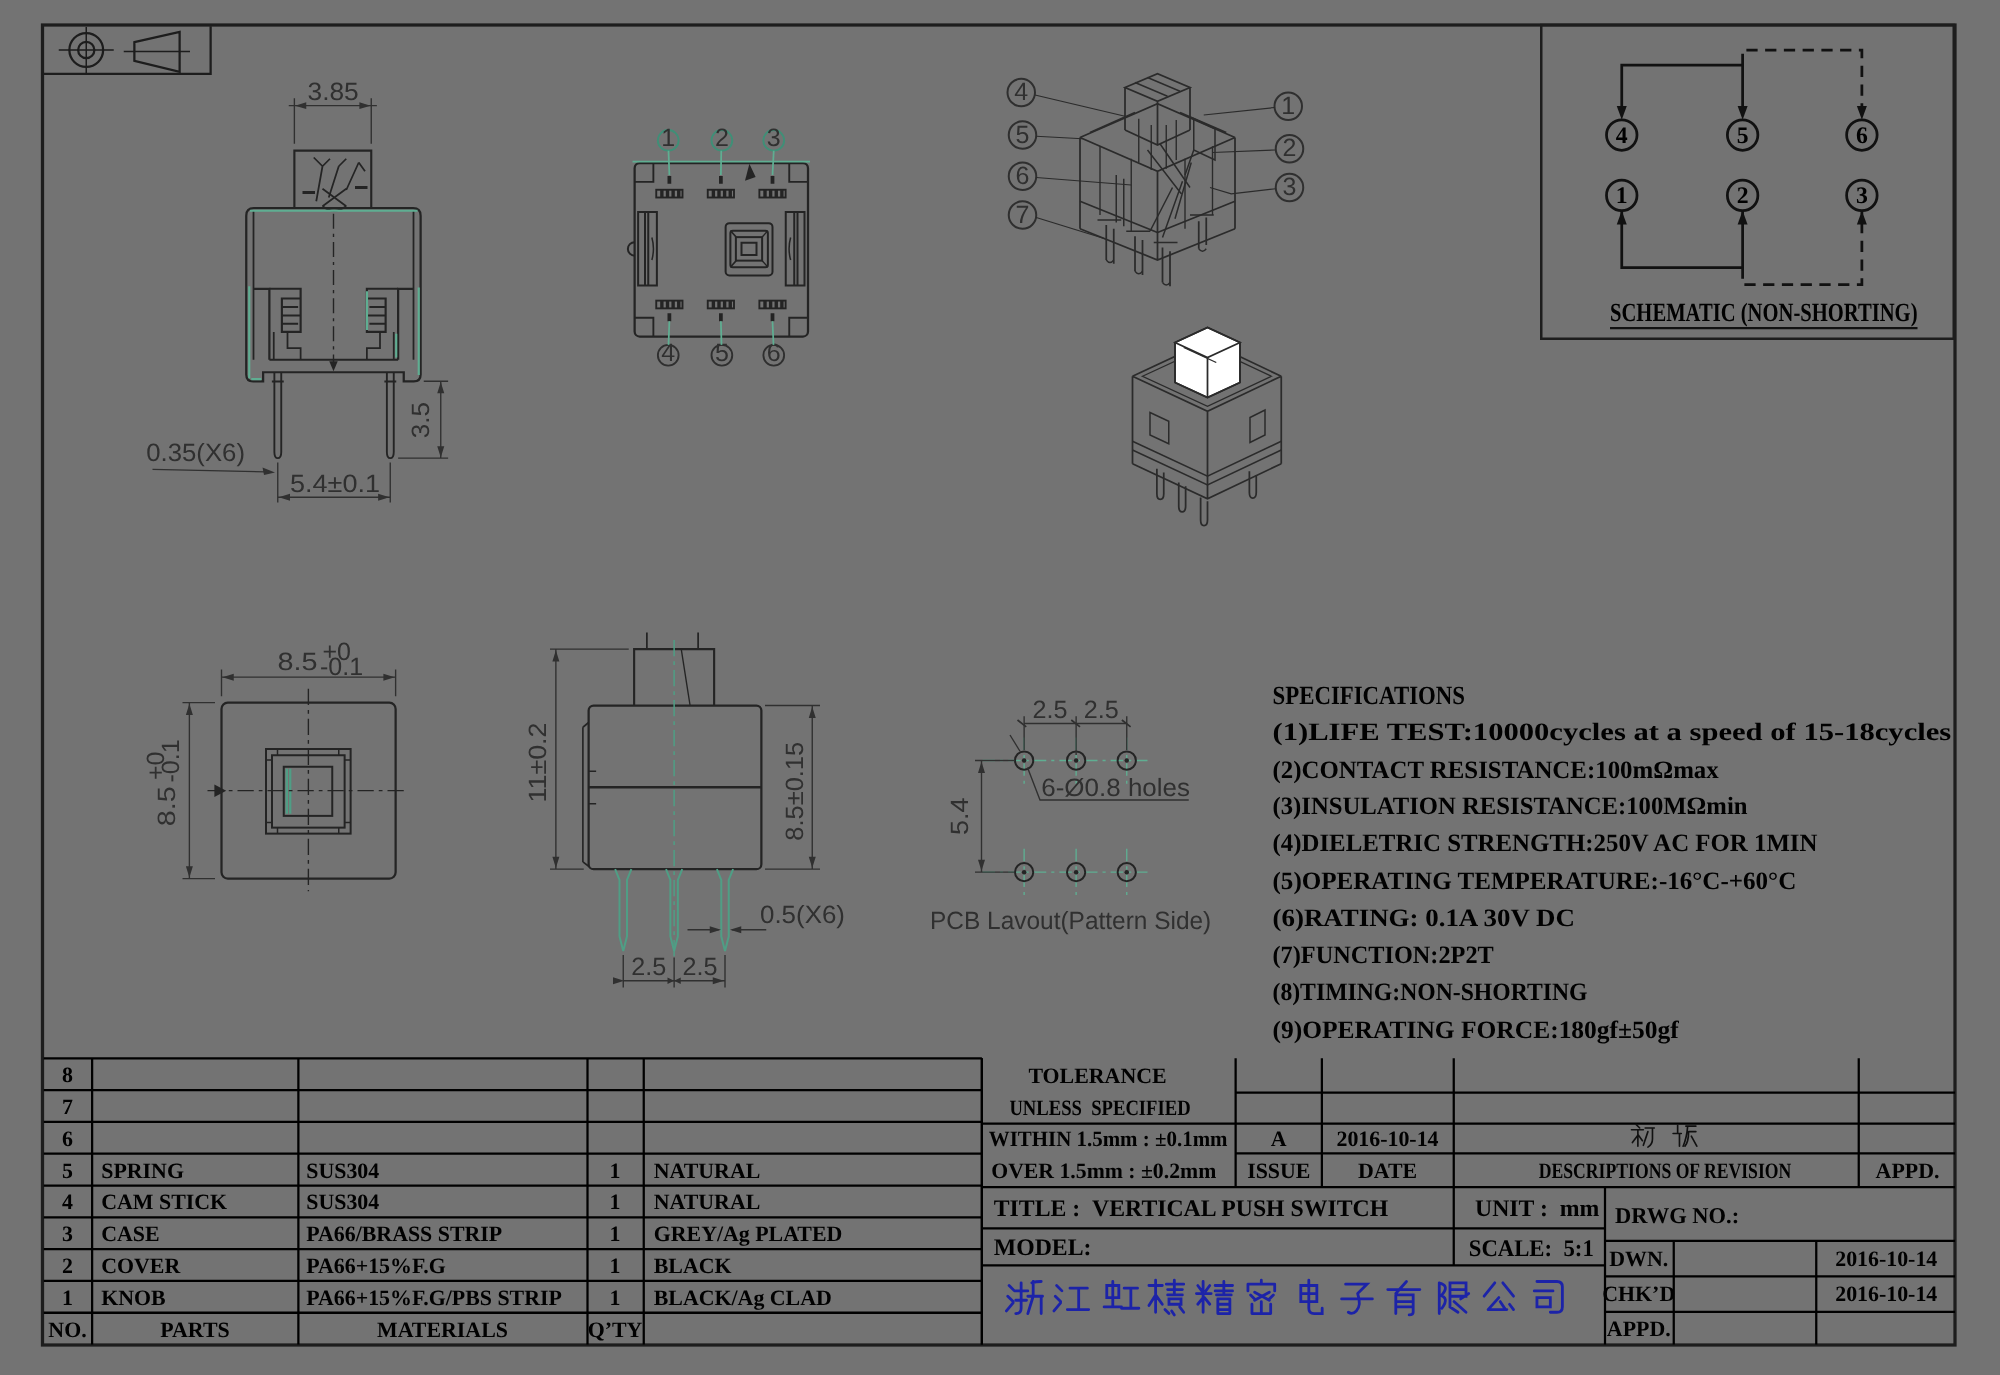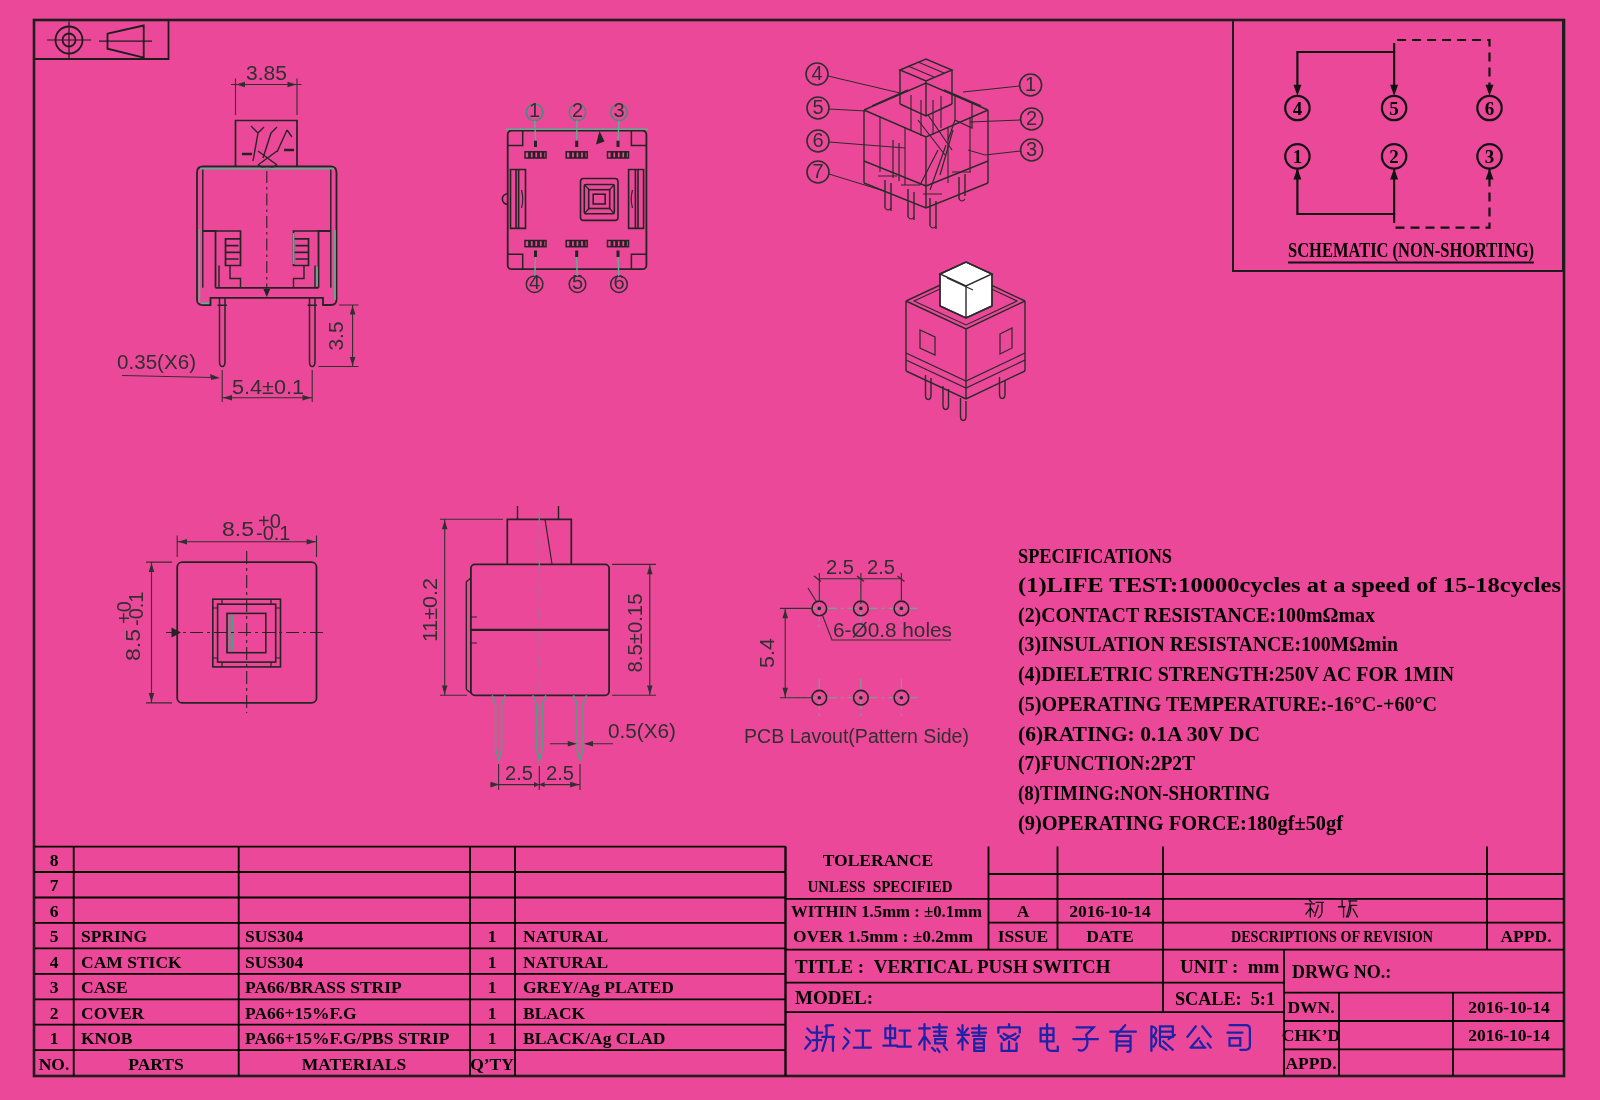--- a/index.html
+++ b/index.html
@@ -1,14 +1,14 @@
 <!DOCTYPE html>
 <html><head><meta charset="utf-8"><title>drawing</title><style>
 html,body{margin:0;padding:0;background:#fff}
-#page{position:relative;width:1600px;height:1100px;background:#ec4899;overflow:hidden}
+#page{position:relative;width:1600px;height:1100px;background:#737373;overflow:hidden}
 .cad{font-family:"Liberation Sans",sans-serif;font-size:20px;fill:#303030}
 .ser{font-family:"Liberation Serif",serif;font-weight:bold;fill:#010101}
 </style></head>
 <body>
 <div id="page">
 <svg width="1600" height="1100" viewBox="0 0 1600 1100">
 <defs>
 <g id="none"></g>
 </defs>
 

